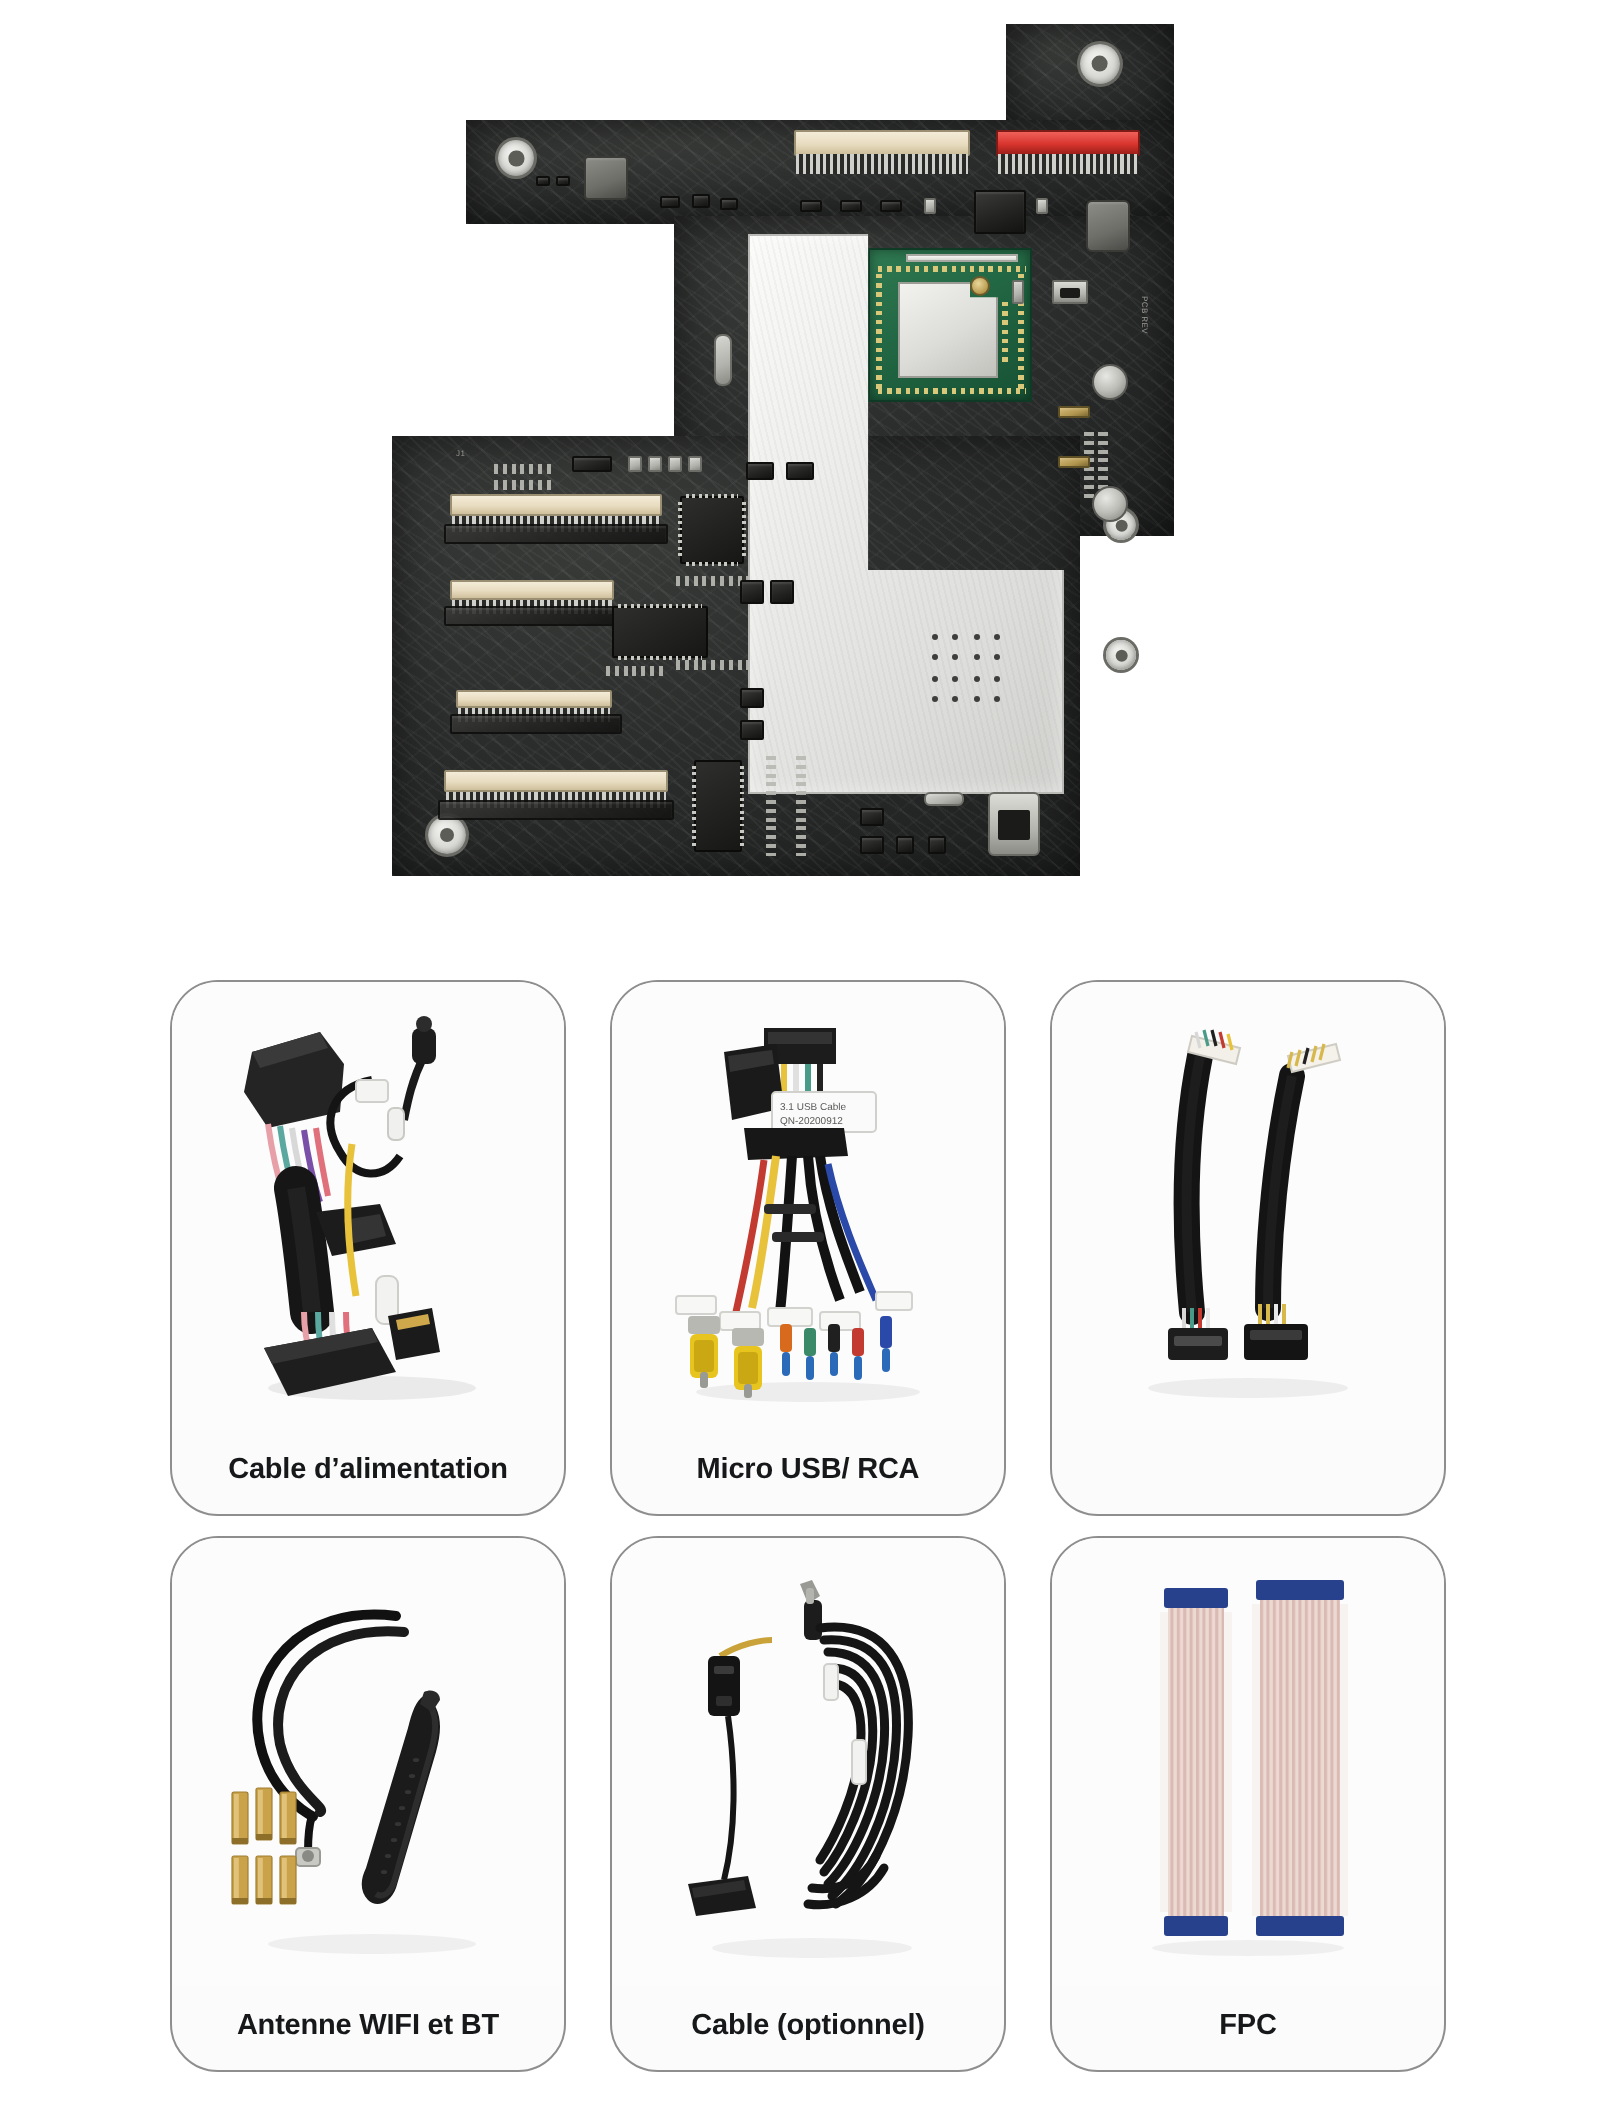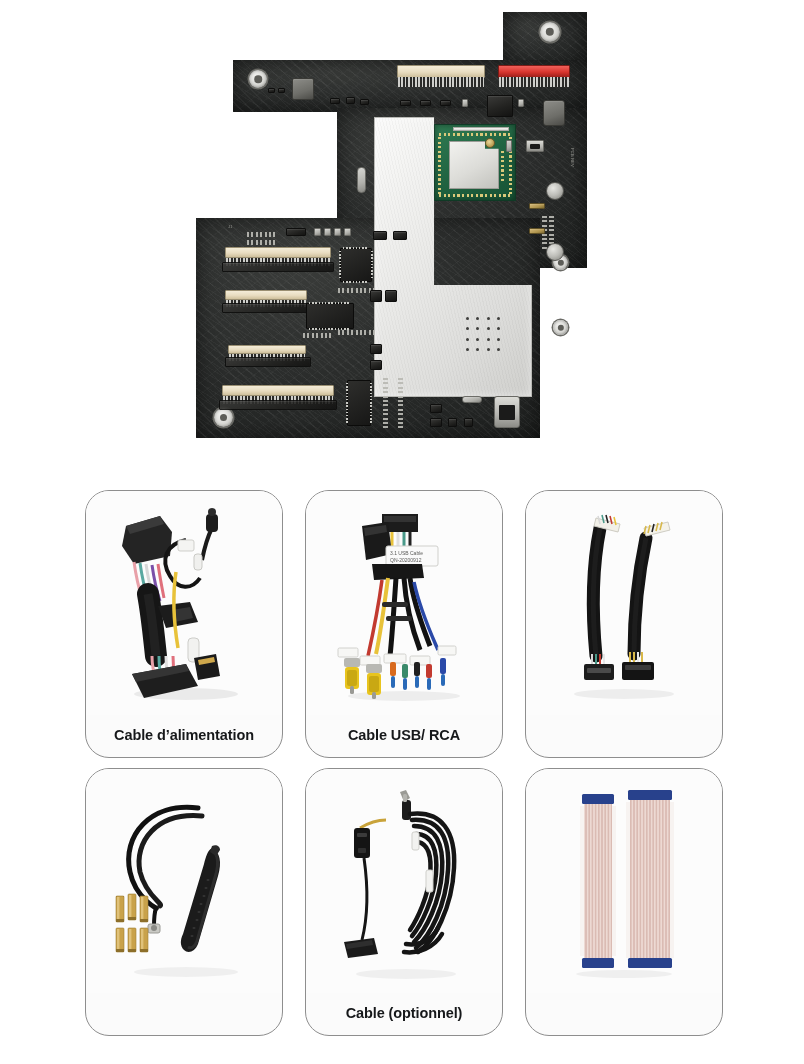--- a/index.html
+++ b/index.html
@@ -505,21 +505,21 @@
             <g>
               <rect x="112" y="166" width="6" height="14" rx="2" fill="#c23a30"></rect>
               <rect x="113" y="180" width="4" height="12" rx="2" fill="#2a6ab8"></rect>
             </g>
             <g>
               <rect x="126" y="160" width="6" height="16" rx="2" fill="#2a49a8"></rect>
               <rect x="127" y="176" width="4" height="12" rx="2" fill="#2a6ab8"></rect>
             </g>
           </svg>
         </div>
-        <div class="card-label">Cable USB/ RCA</div>
+        <div class="card-label">Micro USB/ RCA</div>
       </div>
 
       <div class="card">
         <div class="card-photo">
           <svg class="photo-svg" width="180" height="210" viewBox="0 0 180 210">
             <ellipse cx="90" cy="196" rx="50" ry="5" fill="#000" opacity="0.06"></ellipse>
 
             <path d="M66 30 C58 70 58 116 62 158" stroke="#141414" stroke-width="13" fill="none" stroke-linecap="round"></path>
             <path d="M66 30 C58 70 58 116 62 158" stroke="#2e2e2e" stroke-width="5" fill="none" opacity=".35"></path>
 
@@ -607,20 +607,21 @@
             <g fill="#8d6f2a">
               <rect x="22" y="143" width="8" height="3"></rect>
               <rect x="34" y="141" width="8" height="3"></rect>
               <rect x="46" y="143" width="8" height="3"></rect>
               <rect x="22" y="173" width="8" height="3"></rect>
               <rect x="34" y="173" width="8" height="3"></rect>
               <rect x="46" y="173" width="8" height="3"></rect>
             </g>
           </svg>
         </div>
+        <div class="card-label">Antenne WIFI et BT</div>
       </div>
 
       <div class="card">
         <div class="card-photo">
           <svg class="photo-svg" width="180" height="210" viewBox="0 0 180 210">
             <ellipse cx="92" cy="198" rx="50" ry="5" fill="#000" opacity="0.05"></ellipse>
 
             <path d="M86 16 L92 14 L96 22 L90 26 Z" fill="#9a9a95"></path>
             <rect x="88" y="24" width="9" height="20" rx="3" fill="#1c1c1c"></rect>
             <rect x="89" y="18" width="4" height="8" rx="1.5" fill="#b4b4af"></rect>
@@ -679,18 +680,19 @@
                 <rect width="1.6" height="4" fill="#d8b8b0"></rect>
                 <rect x="1.6" width="1.6" height="4" fill="#efdcd6"></rect>
               </pattern>
               <pattern id="trR" width="3.2" height="4" patternUnits="userSpaceOnUse">
                 <rect width="1.6" height="4" fill="#d8b8b0"></rect>
                 <rect x="1.6" width="1.6" height="4" fill="#efdcd6"></rect>
               </pattern>
             </defs>
           </svg>
         </div>
+        <div class="card-label">FPC</div>
       </div>
 
     </div>
   </div>
 
 </div>
 
 </body></html>

